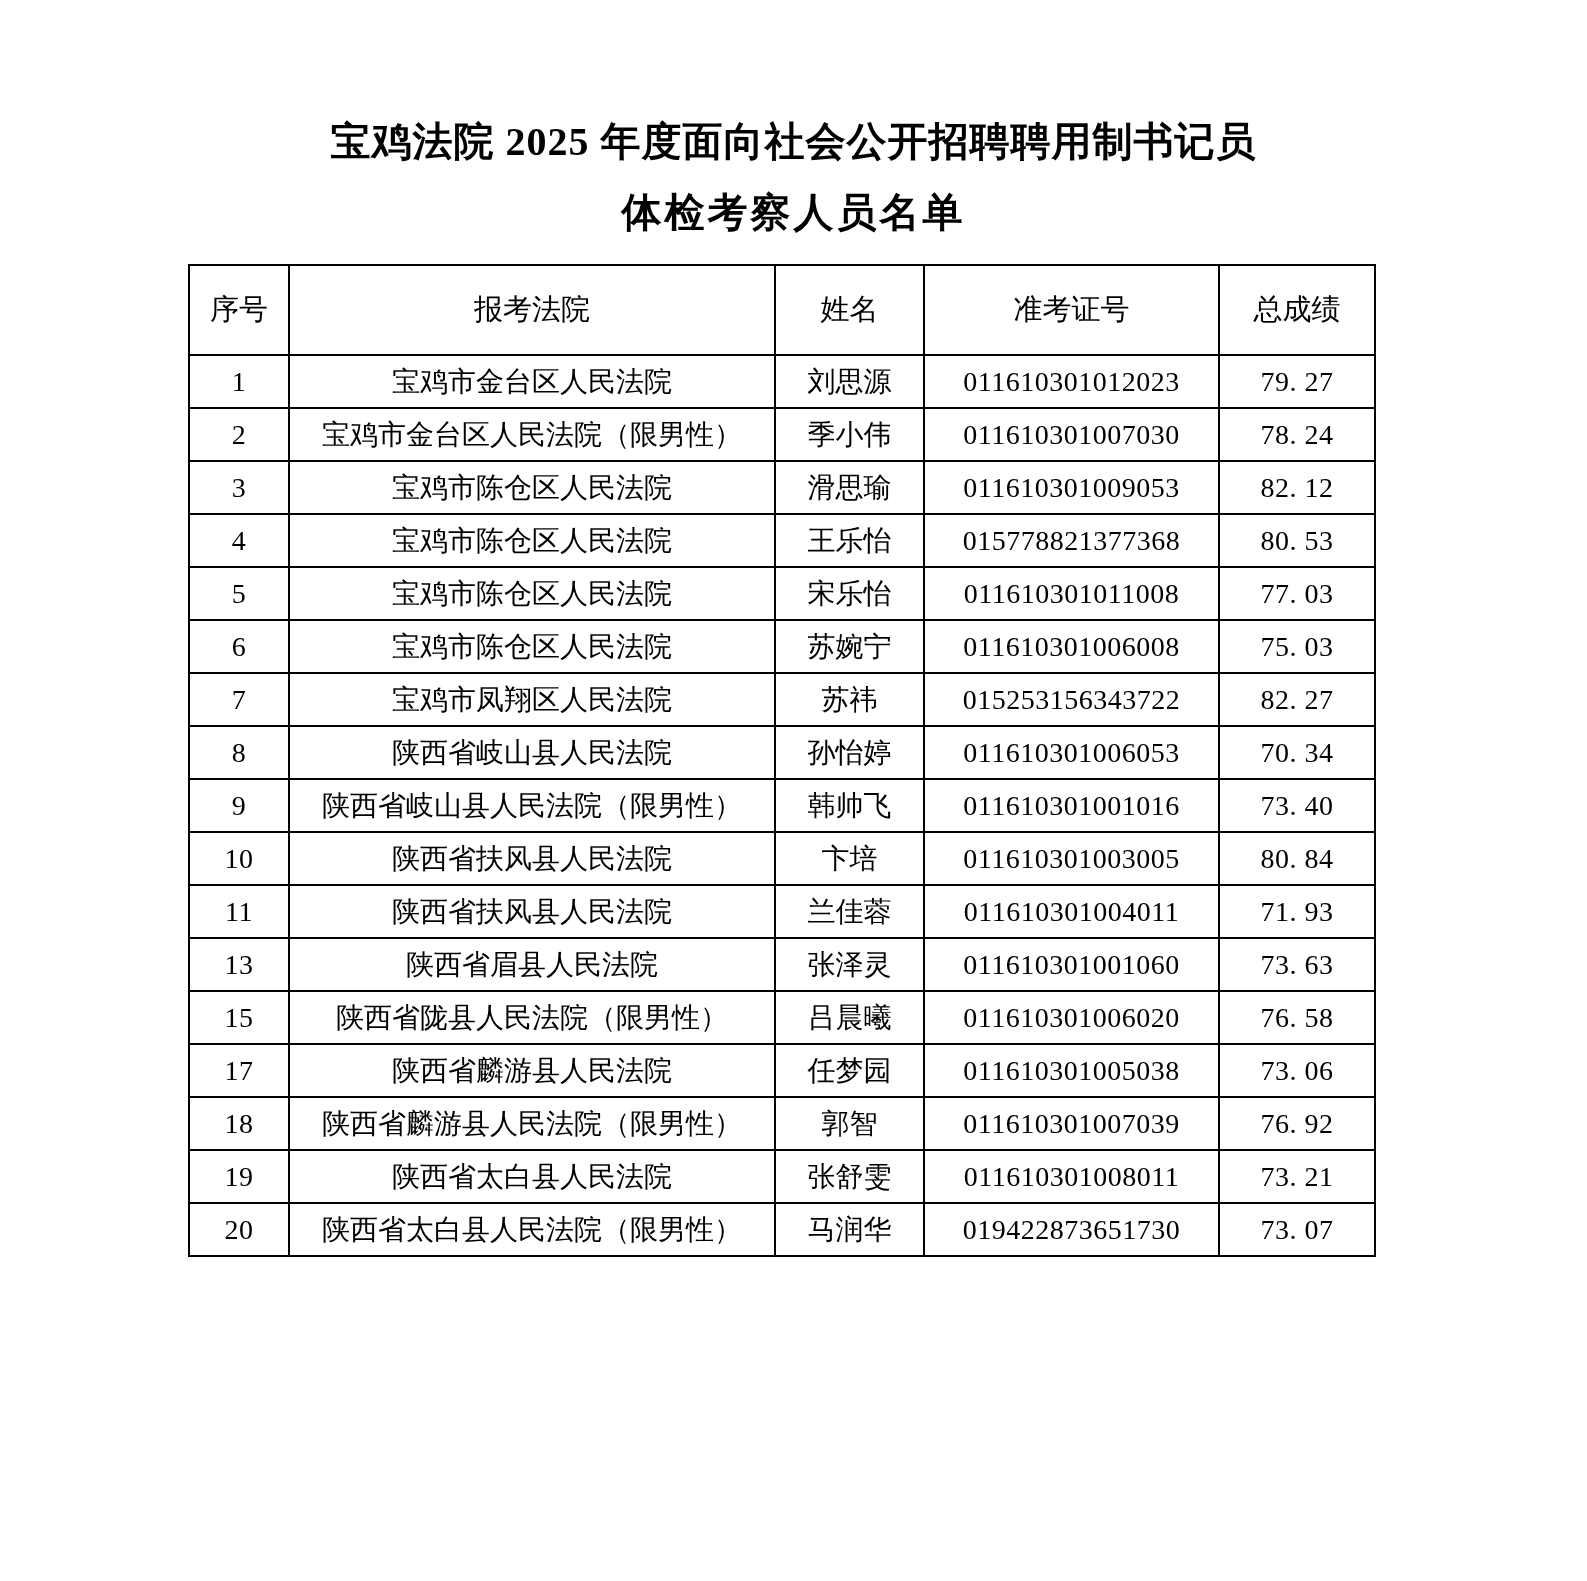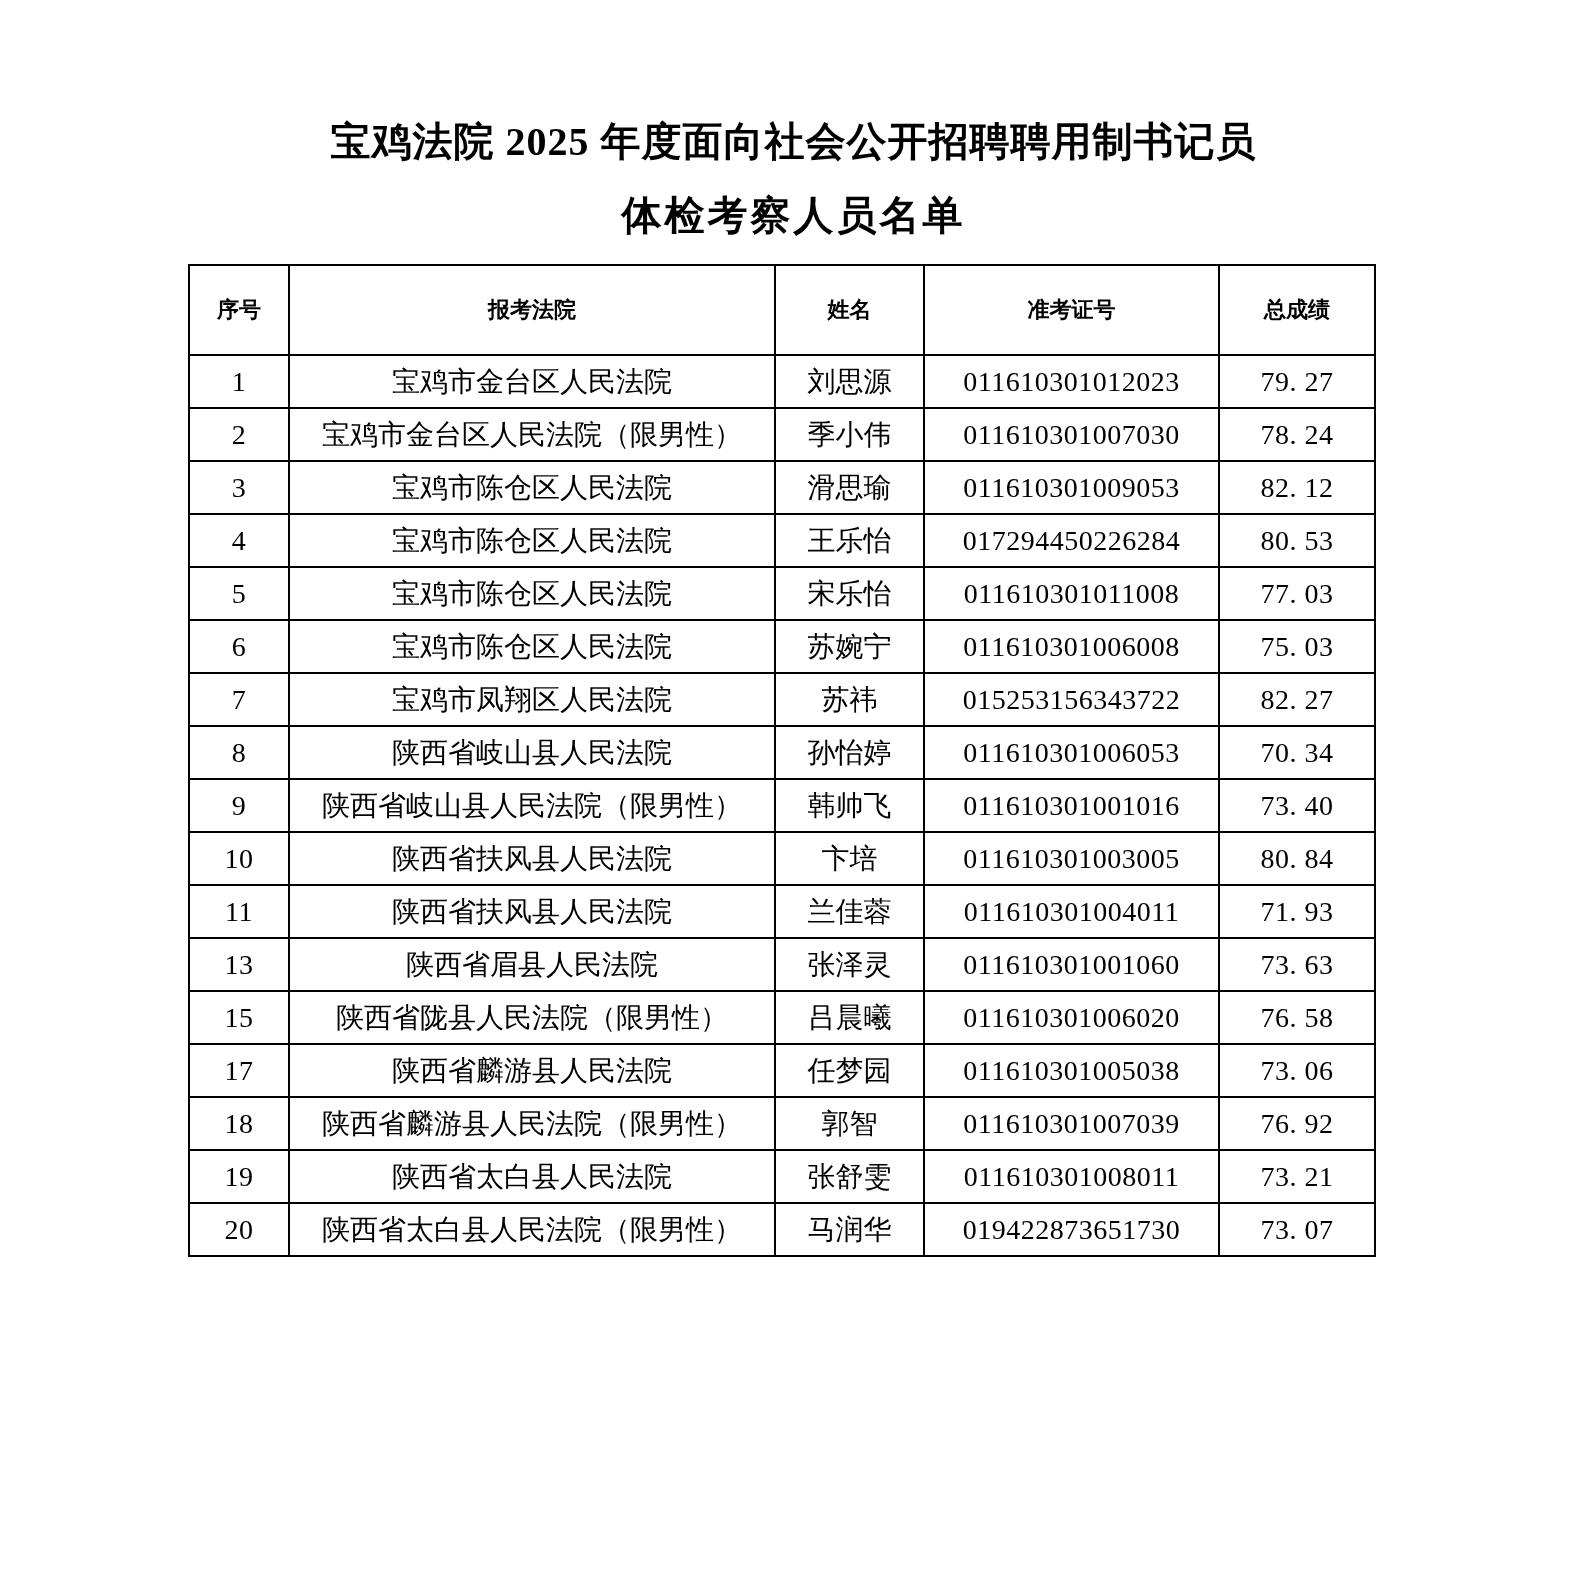--- a/index.html
+++ b/index.html
@@ -18,39 +18,39 @@
   }
   .doc-title {
     text-align: center;
     font-weight: bold;
     font-size: 40px;
     line-height: 48px;
     margin: 4px;
     letter-spacing: 1px;
   }
   .doc-title.line1 { margin-top: 118px; }
-  .doc-title.line2 { margin-top: 26px; margin-bottom: 24px; letter-spacing: 3px; }
+  .doc-title.line2 { margin-top: 26px; margin-bottom: 24px; letter-spacing: 3px; font-family: Liberation Mono, monospace; }
   table.roster {
     border-collapse: collapse;
     table-layout: fixed;
     margin-left: 188px;
     width: 1186px;
   }
   table.roster th, table.roster td {
     border: 2px solid #000000;
     text-align: center;
     vertical-align: middle;
     padding: 0 4px;
     overflow: hidden;
     white-space: nowrap;
   }
   table.roster th {
     height: 88px;
-    font-size: 22px;
-    font-weight: bold;
+    font-size: 29px;
+    font-weight: normal;
     border-radius: 29px;
   }
   table.roster td {
     height: 51px;
     font-size: 28px;
     font-weight: normal;
   }
   td.cell-seq, td.cell-ticket, td.cell-score {
     font-family: "Liberation Serif", "DejaVu Serif", serif;
     letter-spacing: 0.5px;
@@ -101,21 +101,21 @@
           <td class="cell-seq">3</td>
           <td class="cell-court">宝鸡市陈仓区人民法院</td>
           <td class="cell-name">滑思瑜</td>
           <td class="cell-ticket">011610301009053</td>
           <td class="cell-score">82. 12</td>
         </tr>
         <tr>
           <td class="cell-seq">4</td>
           <td class="cell-court">宝鸡市陈仓区人民法院</td>
           <td class="cell-name">王乐怡</td>
-          <td class="cell-ticket">017294450226284</td>
+          <td class="cell-ticket">015778821377368</td>
           <td class="cell-score">80. 53</td>
         </tr>
         <tr>
           <td class="cell-seq">5</td>
           <td class="cell-court">宝鸡市陈仓区人民法院</td>
           <td class="cell-name">宋乐怡</td>
           <td class="cell-ticket">011610301011008</td>
           <td class="cell-score">77. 03</td>
         </tr>
         <tr>

